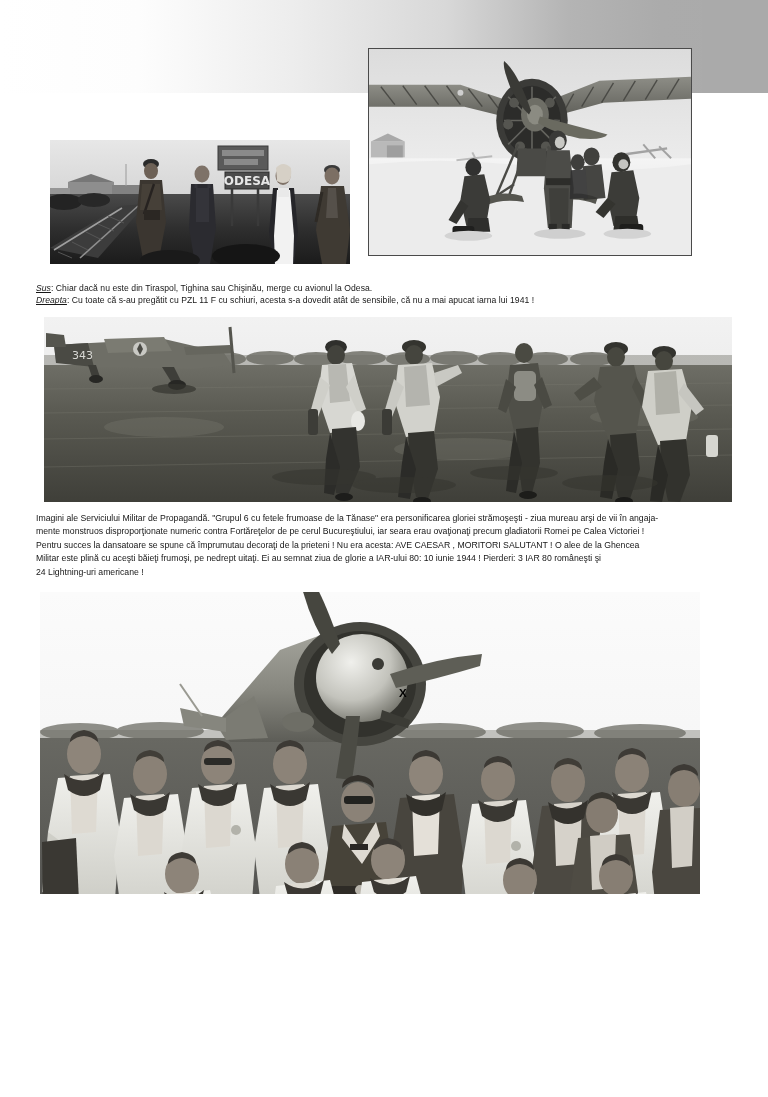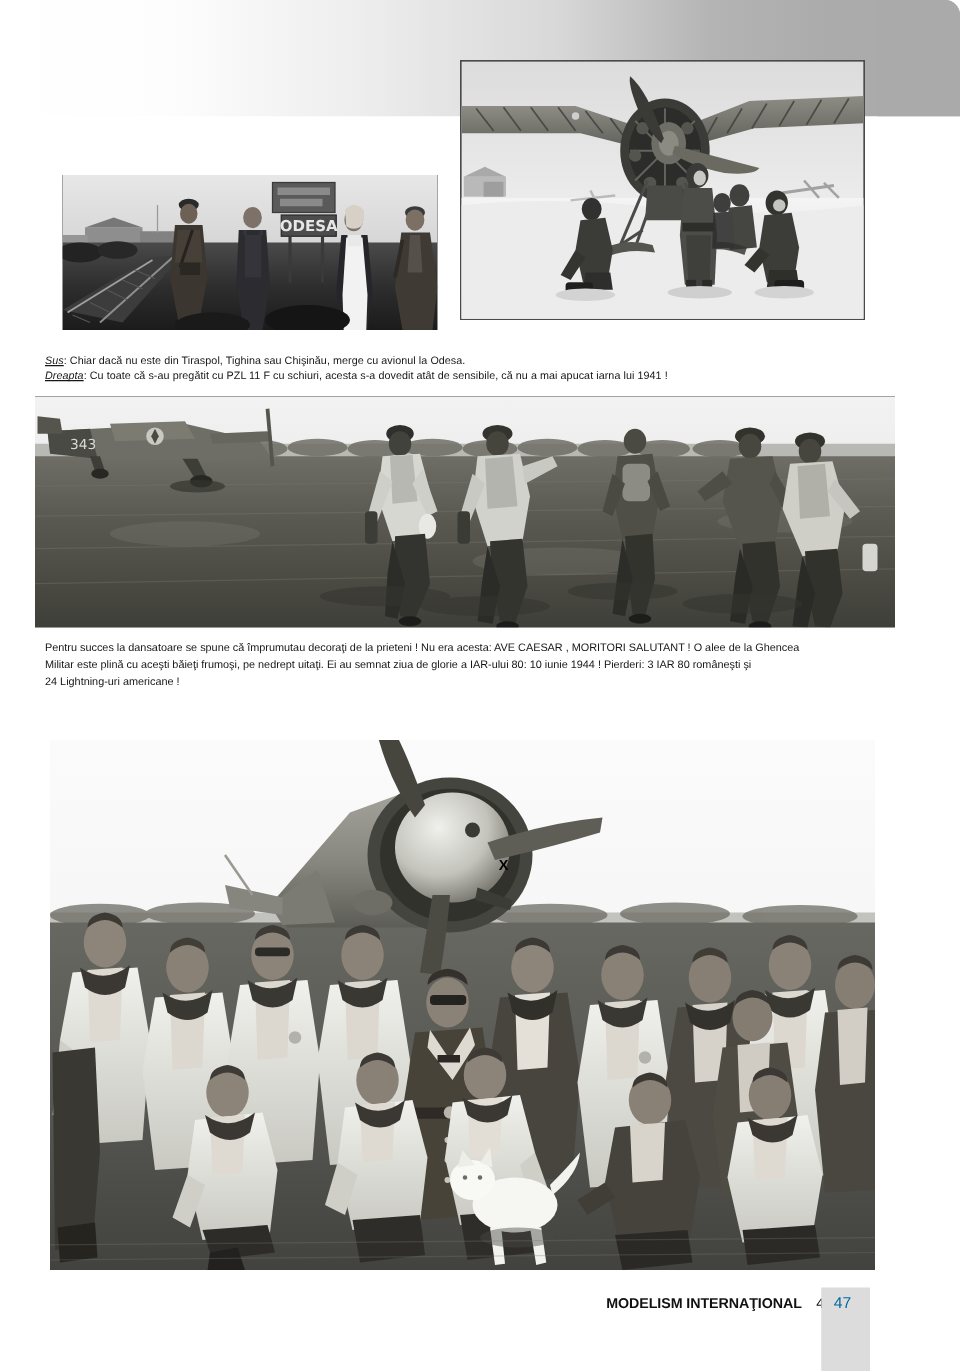--- a/index.html
+++ b/index.html
@@ -6,24 +6,23 @@
     margin: 0;
     padding: 0;
     background: #ffffff;
   }
   body {
     font-family: "Liberation Sans", sans-serif;
   }
   #page {
     position: relative;
     width: 768px;
-    height: 1097px;
+    height: 894px;
     overflow: hidden;
     background: #ffffff;
-    border-radius: 12px;
   }
   
   .scan-shade {
     position: absolute;
     left: 0;
     top: 0;
     width: 768px;
     height: 93px;
     background: linear-gradient(to right, #ffffff 0%, #fdfdfd 18%, #ededed 38%, #d8d8d8 58%, #b4b4b4 74%, #ababab 86%, #aaaaaa 100%);
   }
@@ -352,21 +351,21 @@
 
   <div class="caption" style="left:36px; top:282px; width:660px;">
     <p>
       <span class="lbl">Sus</span><span>: Chiar dacă nu este din Tiraspol, Tighina sau Chişinău, merge cu avionul la Odesa.</span>
     </p>
     <p>
       <span class="lbl">Dreapta</span><span>: Cu toate că s-au pregătit cu PZL 11 F cu schiuri, acesta s-a dovedit atât de sensibile, că nu a mai apucat iarna lui 1941 !</span>
     </p>
   </div>
 
-  <div class="photo" id="photo-scramble" style="left:28px; top:317px; width:688px; height:185px;">
+  <div class="photo" id="photo-scramble" style="left:44px; top:317px; width:688px; height:185px;">
     <svg class="photo-canvas" viewBox="0 0 688 185" preserveAspectRatio="none">
       <defs>
         <linearGradient id="scsky" x1="0" y1="0" x2="0" y2="1">
           <stop offset="0%" stop-color="#f2f2f2"></stop>
           <stop offset="100%" stop-color="#e2e2e2"></stop>
         </linearGradient>
         <linearGradient id="fieldg" x1="0" y1="0" x2="0" y2="1">
           <stop offset="0%" stop-color="#6e6e66"></stop>
           <stop offset="35%" stop-color="#5a5a52"></stop>
           <stop offset="100%" stop-color="#3f3f39"></stop>
@@ -480,20 +479,22 @@
       <g fill="#35352f" opacity="0.55">
         <ellipse cx="280" cy="160" rx="52" ry="8"></ellipse>
         <ellipse cx="360" cy="168" rx="52" ry="8"></ellipse>
         <ellipse cx="470" cy="156" rx="44" ry="7"></ellipse>
         <ellipse cx="566" cy="166" rx="48" ry="8"></ellipse>
       </g>
     </svg>
   </div>
 
   <div class="big-caption" style="left:36px; top:512px; width:690px;">
+    <p>Imagini ale Serviciului Militar de Propagandă. "Grupul 6 cu fetele frumoase de la Tănase" era personificarea gloriei strămoşeşti - ziua mureau arşi de vii în angaja-</p>
+    <p>mente monstruos disproporţionate numeric contra Fortăreţelor de pe cerul Bucureştiului, iar seara erau ovaţionaţi precum gladiatorii Romei pe Calea Victoriei !</p>
     <p>Pentru succes la dansatoare se spune că împrumutau decoraţi de la prieteni ! Nu era acesta: AVE CAESAR , MORITORI SALUTANT ! O alee de la Ghencea</p>
     <p>Militar este plină cu aceşti băieţi frumoşi, pe nedrept uitaţi. Ei au semnat ziua de glorie a IAR-ului 80: 10 iunie 1944 ! Pierderi: 3 IAR 80 româneşti şi</p>
     <p>24 Lightning-uri americane !</p>
   </div>
 
   <div class="photo" id="photo-group" style="left:40px; top:592px; width:660px; height:424px;">
     <svg class="photo-canvas" viewBox="0 0 660 424" preserveAspectRatio="none">
       <defs>
         <linearGradient id="gpsky" x1="0" y1="0" x2="0" y2="1">
           <stop offset="0%" stop-color="#fbfbfb"></stop>

